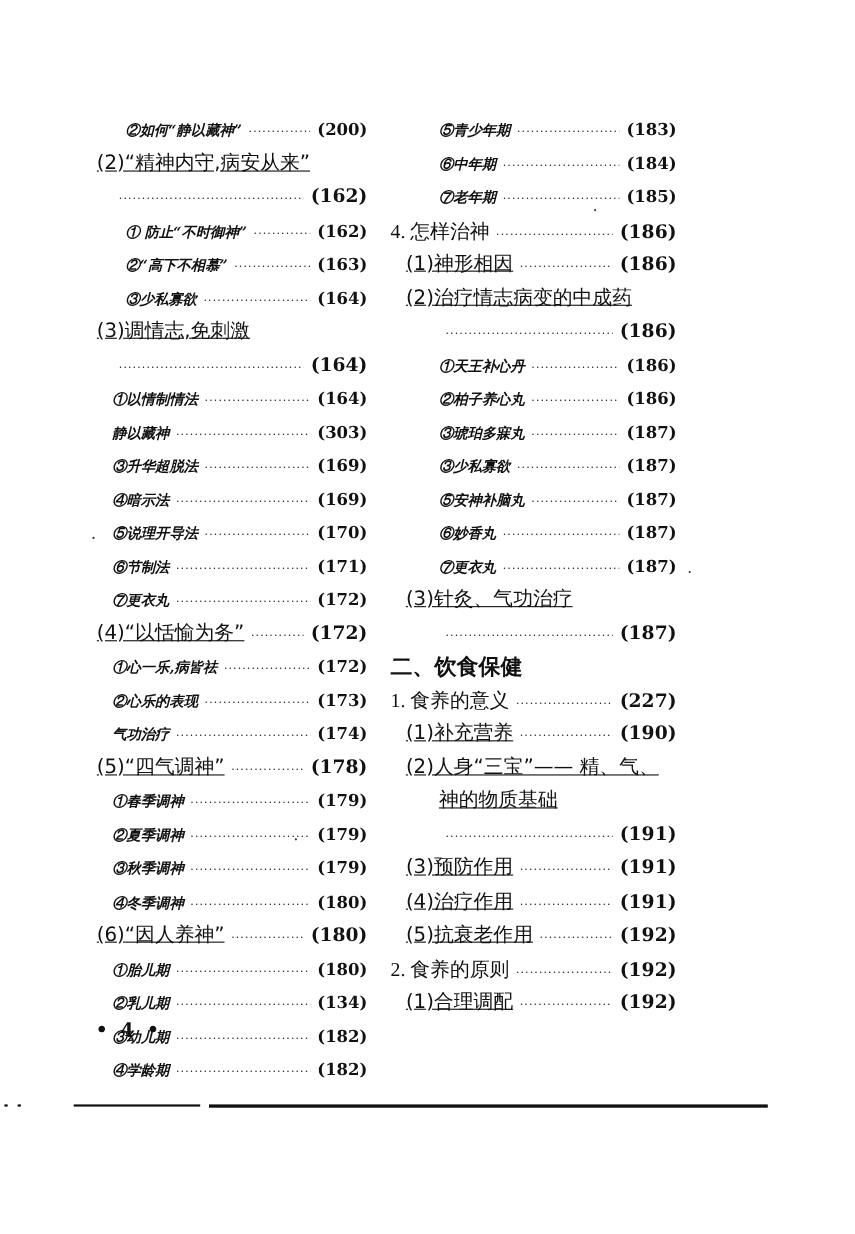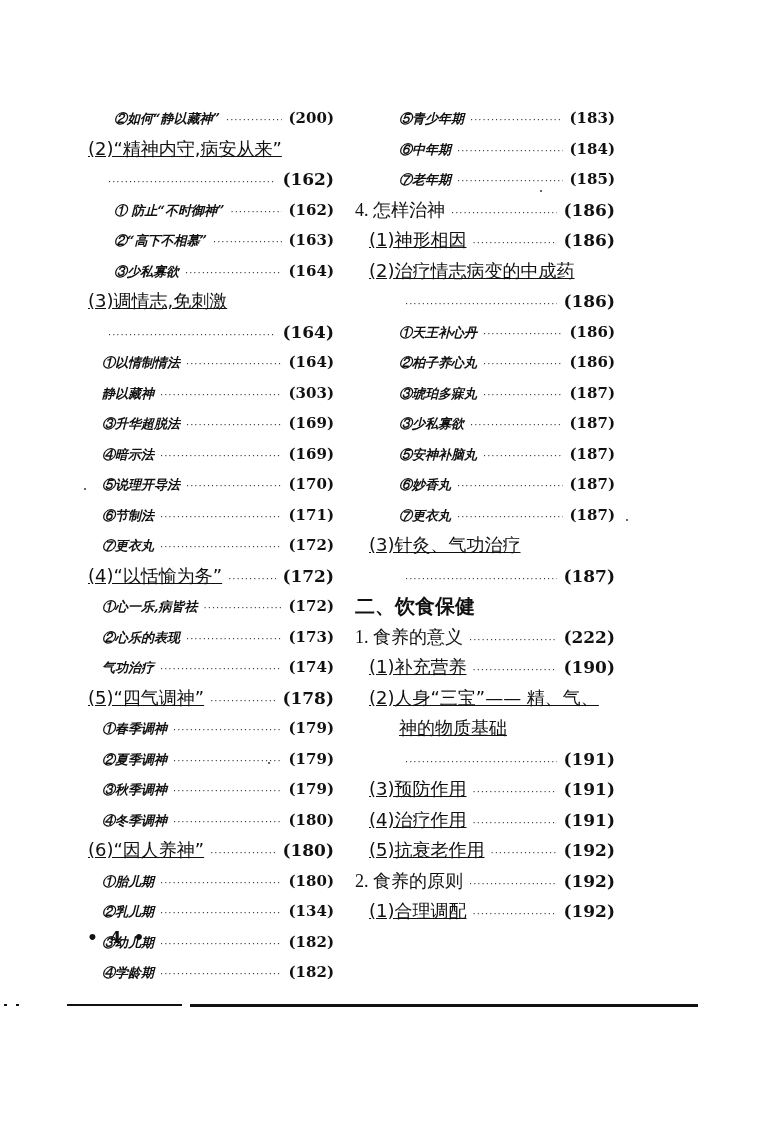--- a/index.html
+++ b/index.html
@@ -291,21 +291,21 @@
         <span class="leader"></span>
         <span class="page-num">(187)</span>
       </div>
       <div class="row lvl-h1 ind-0 no-leader">
         <span class="label">二、饮食保健</span>
         <span class="page-num"></span>
       </div>
       <div class="row lvl-n ind-0">
         <span class="label">1. 食养的意义</span>
         <span class="leader"></span>
-        <span class="page-num">(222)</span>
+        <span class="page-num">(227)</span>
       </div>
       <div class="row lvl-p ind-1">
         <span class="label">(1)补充营养</span>
         <span class="leader"></span>
         <span class="page-num">(190)</span>
       </div>
       <div class="row lvl-p ind-1 no-leader">
         <span class="label">(2)人身“三宝”—— 精、气、</span>
         <span class="page-num"></span>
       </div>

